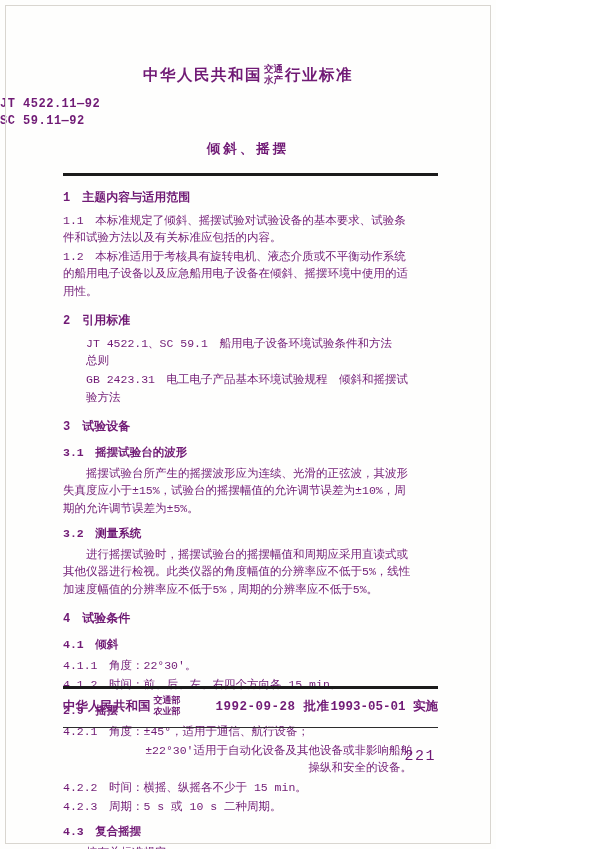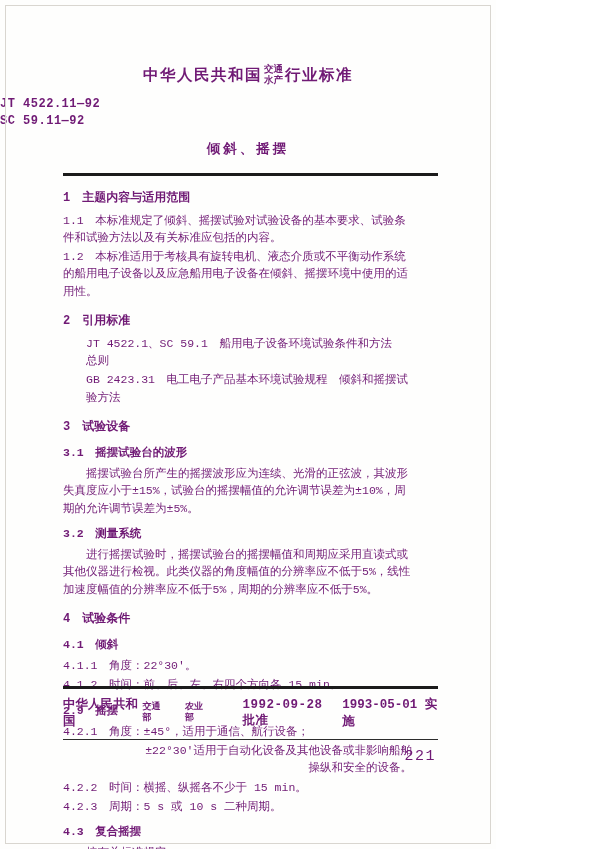--- a/index.html
+++ b/index.html
@@ -50,22 +50,22 @@
   .first-indent{ text-indent:2em; }
   .indent-deep { padding-left:7em;text-align:right; }
   
   .footer { position:absolute; left:63px; right:58px; top:686px; }
   .footer-row {
     display:flex; justify-content:space-between; align-items:center;
     margin-top:7px; font-weight:bold; font-size:12.5px;
   }
   .footer-left { display:flex; align-items:center; gap:3px; }
   .f-stack {
-    display:flex; flex-direction:row;
-    font-size:9px; line-height:1.2; font-weight:bold;gap:20px;
+    display:flex; flex-direction:column;
+    font-size:9px; line-height:1.2; font-weight:bold;
   }
   .approve { margin-left:4px; letter-spacing:0.5px;padding-left:28px; }
   .footer .rule-thin { margin-top:9px; }
   .page-num {
     position:absolute; right:60px; top:748px;
     font-size:15px; letter-spacing:1.5px;
   }
 </style>
 </head>
 <body>

